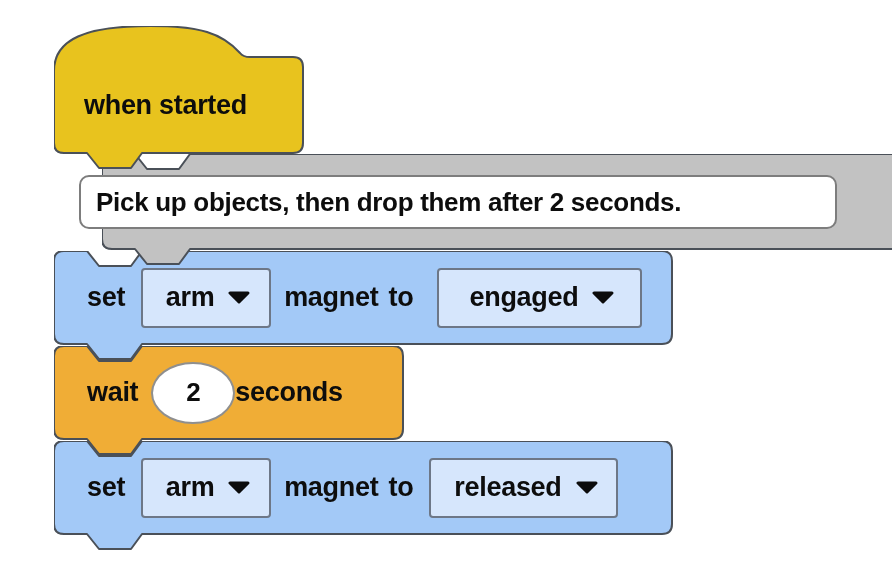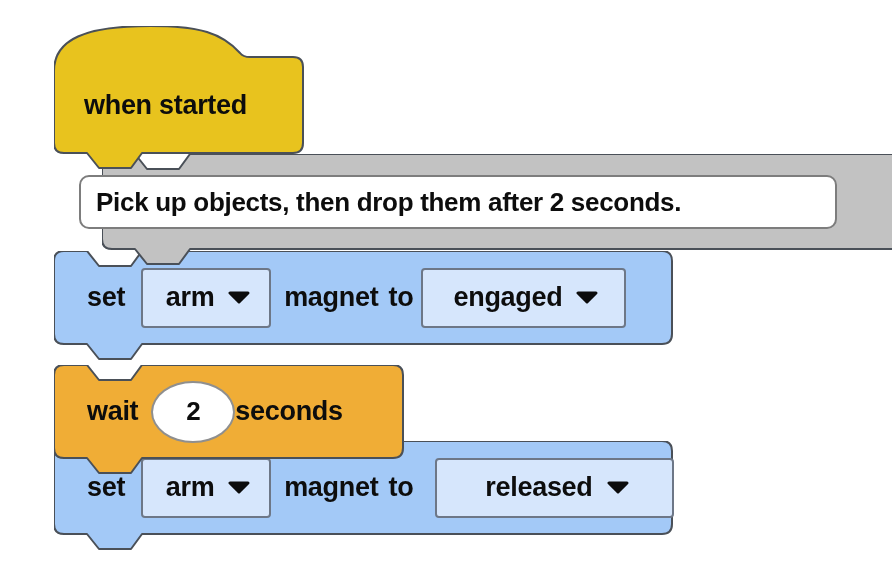--- a/index.html
+++ b/index.html
@@ -68,30 +68,30 @@
     </svg>
     <div class="overlay" style="left:33px; top:0; height:93px;">
       <span>set</span>
       <div class="pill" style="margin-left: 16px; width: 130px; background-color: rgb(214, 230, 252);">
         <span class="pill-label">arm</span>
         <svg class="caret" width="22" height="13" viewBox="0 0 22 13">
           <path d="M2,2 L20,2 L11,11 Z" fill="#0c0c0c" stroke="#0c0c0c" stroke-width="3" stroke-linejoin="round"></path>
         </svg>
       </div>
       <span style="margin-left:13px; word-spacing:3px;">magnet to</span>
-      <div class="pill" style="margin-left: 8px; width: 205px; background-color: rgb(214, 230, 252);">
+      <div class="pill" style="margin-left: 24px; width: 205px; background-color: rgb(214, 230, 252);">
         <span class="pill-label">engaged</span>
         <svg class="caret" width="22" height="13" viewBox="0 0 22 13">
           <path d="M2,2 L20,2 L11,11 Z" fill="#0c0c0c" stroke="#0c0c0c" stroke-width="3" stroke-linejoin="round"></path>
         </svg>
       </div>
     </div>
   </div>
 
-  <div class="block" style="left:54px; top:365px; z-index:20;text-decoration:underline;">
+  <div class="block" style="left:54px; top:346px; z-index:20;text-decoration:underline;">
     <svg class="shape-svg" width="350" height="110" viewBox="0 0 350 110">
       <path class="shape" d="M 10,0 L 33,0 L 45,15 L 77,15 L 88,0 L 339,0 Q 349,0 349,10
                L 349,83 Q 349,93 339,93 L 88,93 L 77,108 L 45,108 L 33,93
                L 10,93 Q 0,93 0,83 L 0,10 Q 0,0 10,0 Z" fill="#f0ad36"></path>
     </svg>
     <div class="overlay" style="left:33px; top:0; height:93px;">
       <span>wait</span>
       <div class="num-oval" style="margin-left:13px;">
         <span>2</span>
       </div>
@@ -107,21 +107,21 @@
     </svg>
     <div class="overlay" style="left:33px; top:0; height:93px;">
       <span>set</span>
       <div class="pill" style="margin-left: 16px; width: 130px; background-color: rgb(214, 230, 252);">
         <span class="pill-label">arm</span>
         <svg class="caret" width="22" height="13" viewBox="0 0 22 13">
           <path d="M2,2 L20,2 L11,11 Z" fill="#0c0c0c" stroke="#0c0c0c" stroke-width="3" stroke-linejoin="round"></path>
         </svg>
       </div>
       <span style="margin-left:13px; word-spacing:3px;">magnet to</span>
-      <div class="pill" style="margin-left: 22px; width: 239px; background-color: rgb(214, 230, 252);">
+      <div class="pill" style="margin-left: 16px; width: 189px; background-color: rgb(214, 230, 252);">
         <span class="pill-label">released</span>
         <svg class="caret" width="22" height="13" viewBox="0 0 22 13">
           <path d="M2,2 L20,2 L11,11 Z" fill="#0c0c0c" stroke="#0c0c0c" stroke-width="3" stroke-linejoin="round"></path>
         </svg>
       </div>
     </div>
   </div>
 
 </div>
 

